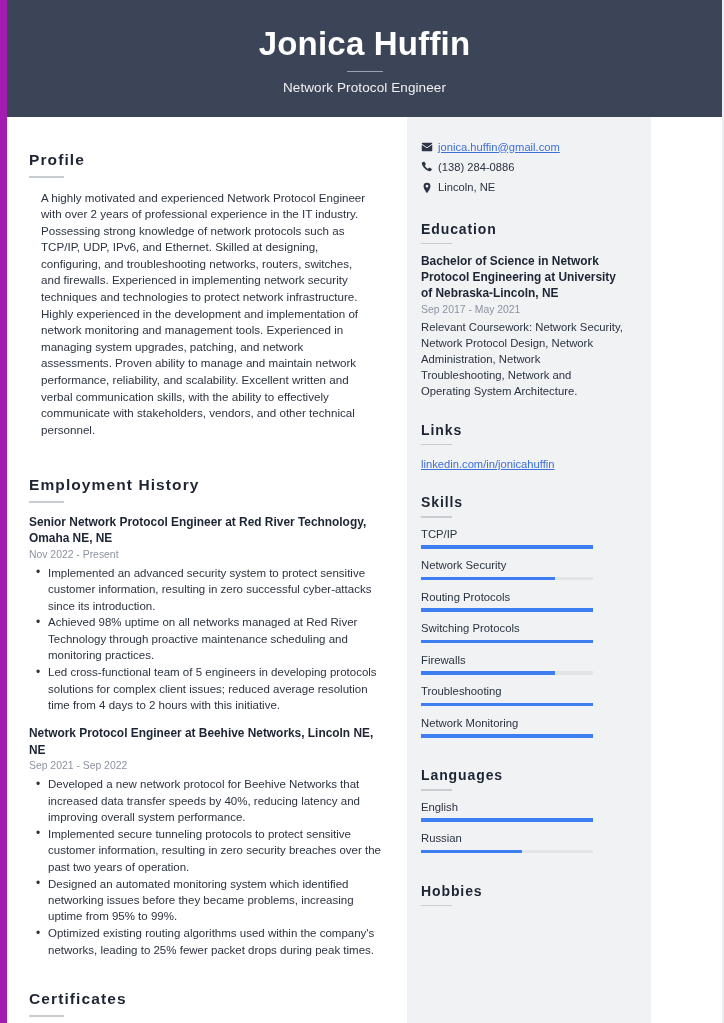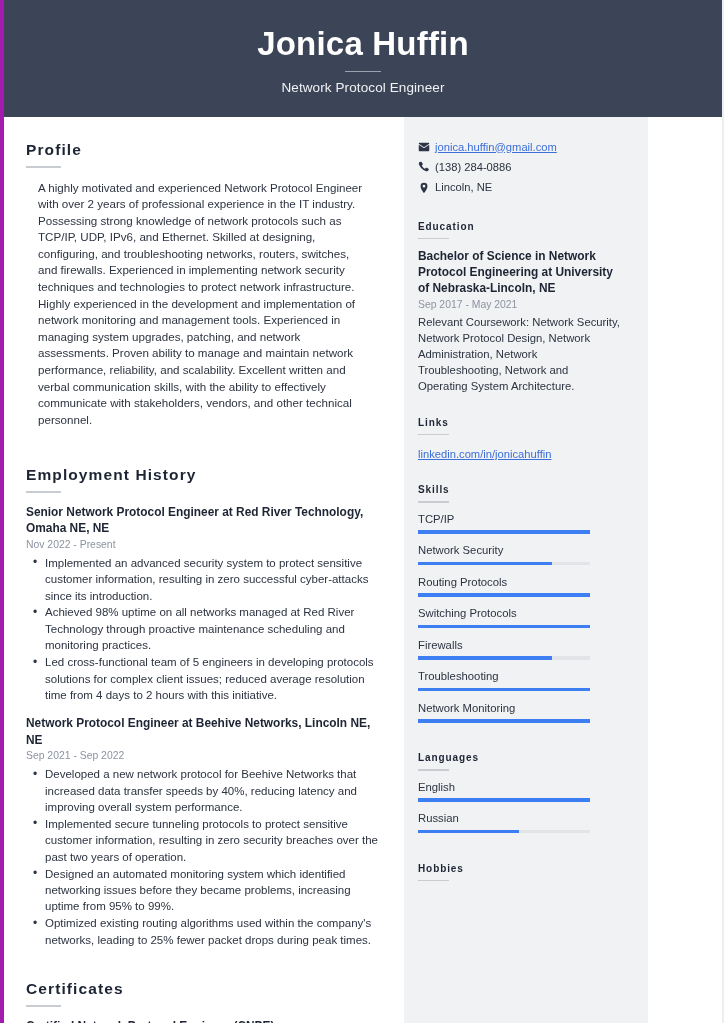--- a/index.html
+++ b/index.html
@@ -13,21 +13,21 @@
     background: #ffffff;
     font-family: "Liberation Sans", sans-serif;
     -webkit-font-smoothing: antialiased;
   }
   .page {
     position: relative;
     width: 724px;
     height: 1023px;
     background: #ffffff;
     box-sizing: border-box;
-    border-left: 4px solid #a21caf;
+    border-left: 7px solid #a21caf;
     border-right: 2px solid #eceef0;
     overflow: hidden;
   }
 
   
   .header {
     background: #3c4557;
     height: 117px;
     width: 100%;
     display: flex;
@@ -61,41 +61,41 @@
 
   
   .body-wrap {
     display: flex;
     align-items: stretch;
     height: 906px;
   }
   .col-main {
     width: 400px;
     box-sizing: border-box;
-    padding: 24px 22px 0 22px;
+    padding: 34px 22px 0 22px;
     background: #ffffff;
   }
   .col-side {
     width: 244px;
     box-sizing: border-box;
     padding: 22px 28px 0 14px;
     background: #f1f2f4;
   }
 
   
   .section { margin-bottom: 2px; }
   .section-title {
     font-size: 15.5px;
     font-weight: bold;
     color: #1d2433;
     letter-spacing: 1.1px;
     margin: 0 0 7px 0;
   }
   .side .section-title {
-    font-size: 10px;
+    font-size: 14px;
     letter-spacing: 0.9px;
     margin-bottom: 6px;
   }
   .rule {
     width: 35px;
     height: 1.5px;
     background: #c9ccd1;
     margin-bottom: 11px;
   }
   .side .rule { width: 31px; margin-bottom: 9px; }

